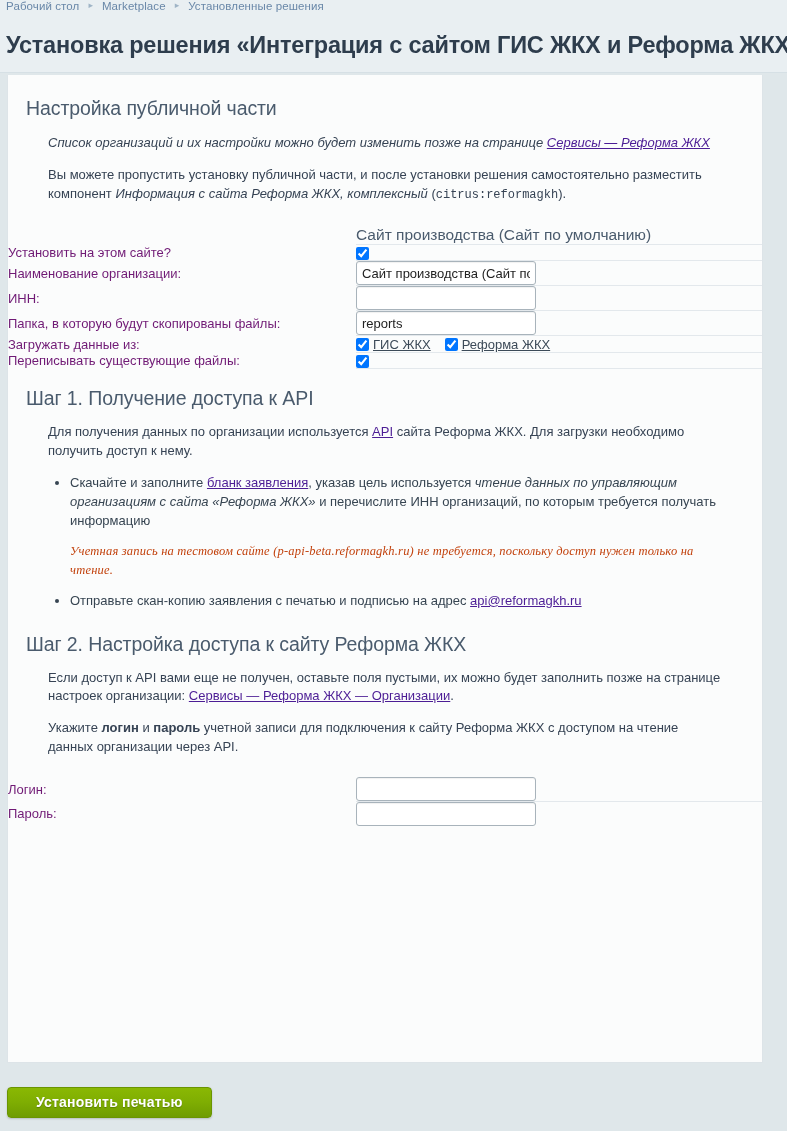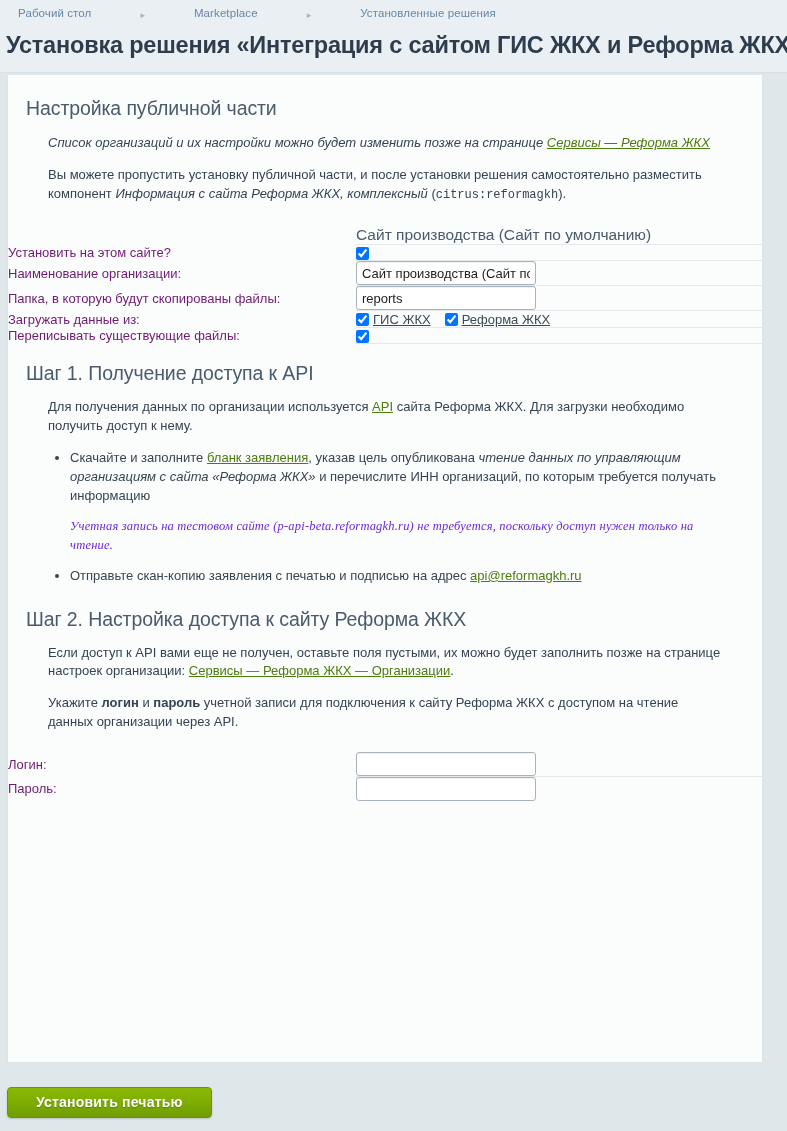--- a/index.html
+++ b/index.html
@@ -16,24 +16,23 @@
     color: #374552;
     overflow: hidden;
     position: relative;
   }
 
   
   .breadcrumb-bar {
     height: 19px;
     background: #e9eff2;
     display: flex;
-    align-items: flex-end;
-    padding-left: 18px;
+    align-items: flex-start;
+    padding-left: 6px;
     box-sizing: border-box;
-    gap: 40px;
   }
   .crumb {
     font-size: 11.5px;
     color: #6987a8;
     white-space: nowrap;
     text-decoration: none;
     letter-spacing: .1px;
   }
   .crumb-sep {
     color: #9fb4c6;
@@ -90,40 +89,40 @@
     margin: 13px 0 0 0;
     font-size: 13px;
     line-height: 1.45;
     color: #364354;
   }
   .body-text.first { margin-top: 14px; }
   .italic { font-style: italic; }
   .mono { font-family: "Liberation Mono", monospace; font-size: 12px; }
   .bold { font-weight: bold; }
   a.lnk {
-    color: #4d7c0f;
+    color: #4c1d95;
     text-decoration: underline;
   }
 
   ul.bullets {
     margin: 13px 0 0 0;
     padding: 0 40px 0 62px;
     font-size: 13px;
     line-height: 1.45;
   }
   ul.bullets li { margin-bottom: 2px; }
   ul.bullets li + li { margin-top: 13px; }
   .note-italic {
     font-style: italic;
     font-family: "Liberation Serif", serif;
     font-size: 12.5px;
     letter-spacing: .2px;
     margin: 12px 0 0 0;
     line-height: 1.45;
-    color: #6d28d9;
+    color: #c2410c;
   }
 
   
   .form-table {
     width: 100%;
     border-collapse: collapse;
     margin-top: 22px;
     table-layout: fixed;
   }
   .form-table td {
@@ -248,20 +247,26 @@
         </td>
       </tr>
 
       <tr>
         <td class="row-lbl">Наименование организации:</td>
         <td class="fld">
           <input type="text" value="Сайт производства (Сайт по умолчанию)" style="">
         </td>
       </tr>
 
+      <tr>
+        <td class="row-lbl">ИНН:</td>
+        <td class="fld">
+          <input type="text" value="" style="">
+        </td>
+      </tr>
 
       <tr>
         <td class="row-lbl">Папка, в которую будут скопированы файлы:</td>
         <td class="fld">
           <input type="text" value="reports" style="">
         </td>
       </tr>
 
       <tr>
         <td class="row-lbl">Загружать данные из:</td>
@@ -285,21 +290,21 @@
   </table>
 
   <h2 class="section-head" style="padding-top:14px;">Шаг 1. Получение доступа к API</h2>
 
   <p class="body-text">
     <span>Для получения данных по организации используется </span><a href="#" class="lnk">API</a><span> сайта Реформа ЖКХ. Для загрузки необходимо получить доступ к нему.</span>
   </p>
 
   <ul class="bullets">
     <li>
-      <span>Скачайте и заполните </span><a href="#" class="lnk">бланк заявления</a><span>, указав цель опубликована </span><span class="italic">чтение данных по управляющим организациям с сайта «Реформа ЖКХ»</span><span> и перечислите ИНН организаций, по которым требуется получать информацию</span>
+      <span>Скачайте и заполните </span><a href="#" class="lnk">бланк заявления</a><span>, указав цель используется </span><span class="italic">чтение данных по управляющим организациям с сайта «Реформа ЖКХ»</span><span> и перечислите ИНН организаций, по которым требуется получать информацию</span>
       <p class="note-italic">Учетная запись на тестовом сайте (p-api-beta.reformagkh.ru) не требуется, поскольку доступ нужен только на чтение.</p>
     </li>
     <li>
       <span>Отправьте скан-копию заявления с печатью и подписью на адрес </span><a href="#" class="lnk">api@reformagkh.ru</a>
     </li>
   </ul>
 
   <h2 class="section-head" style="padding-top:20px;">Шаг 2. Настройка доступа к сайту Реформа ЖКХ</h2>
 
   <p class="body-text">

